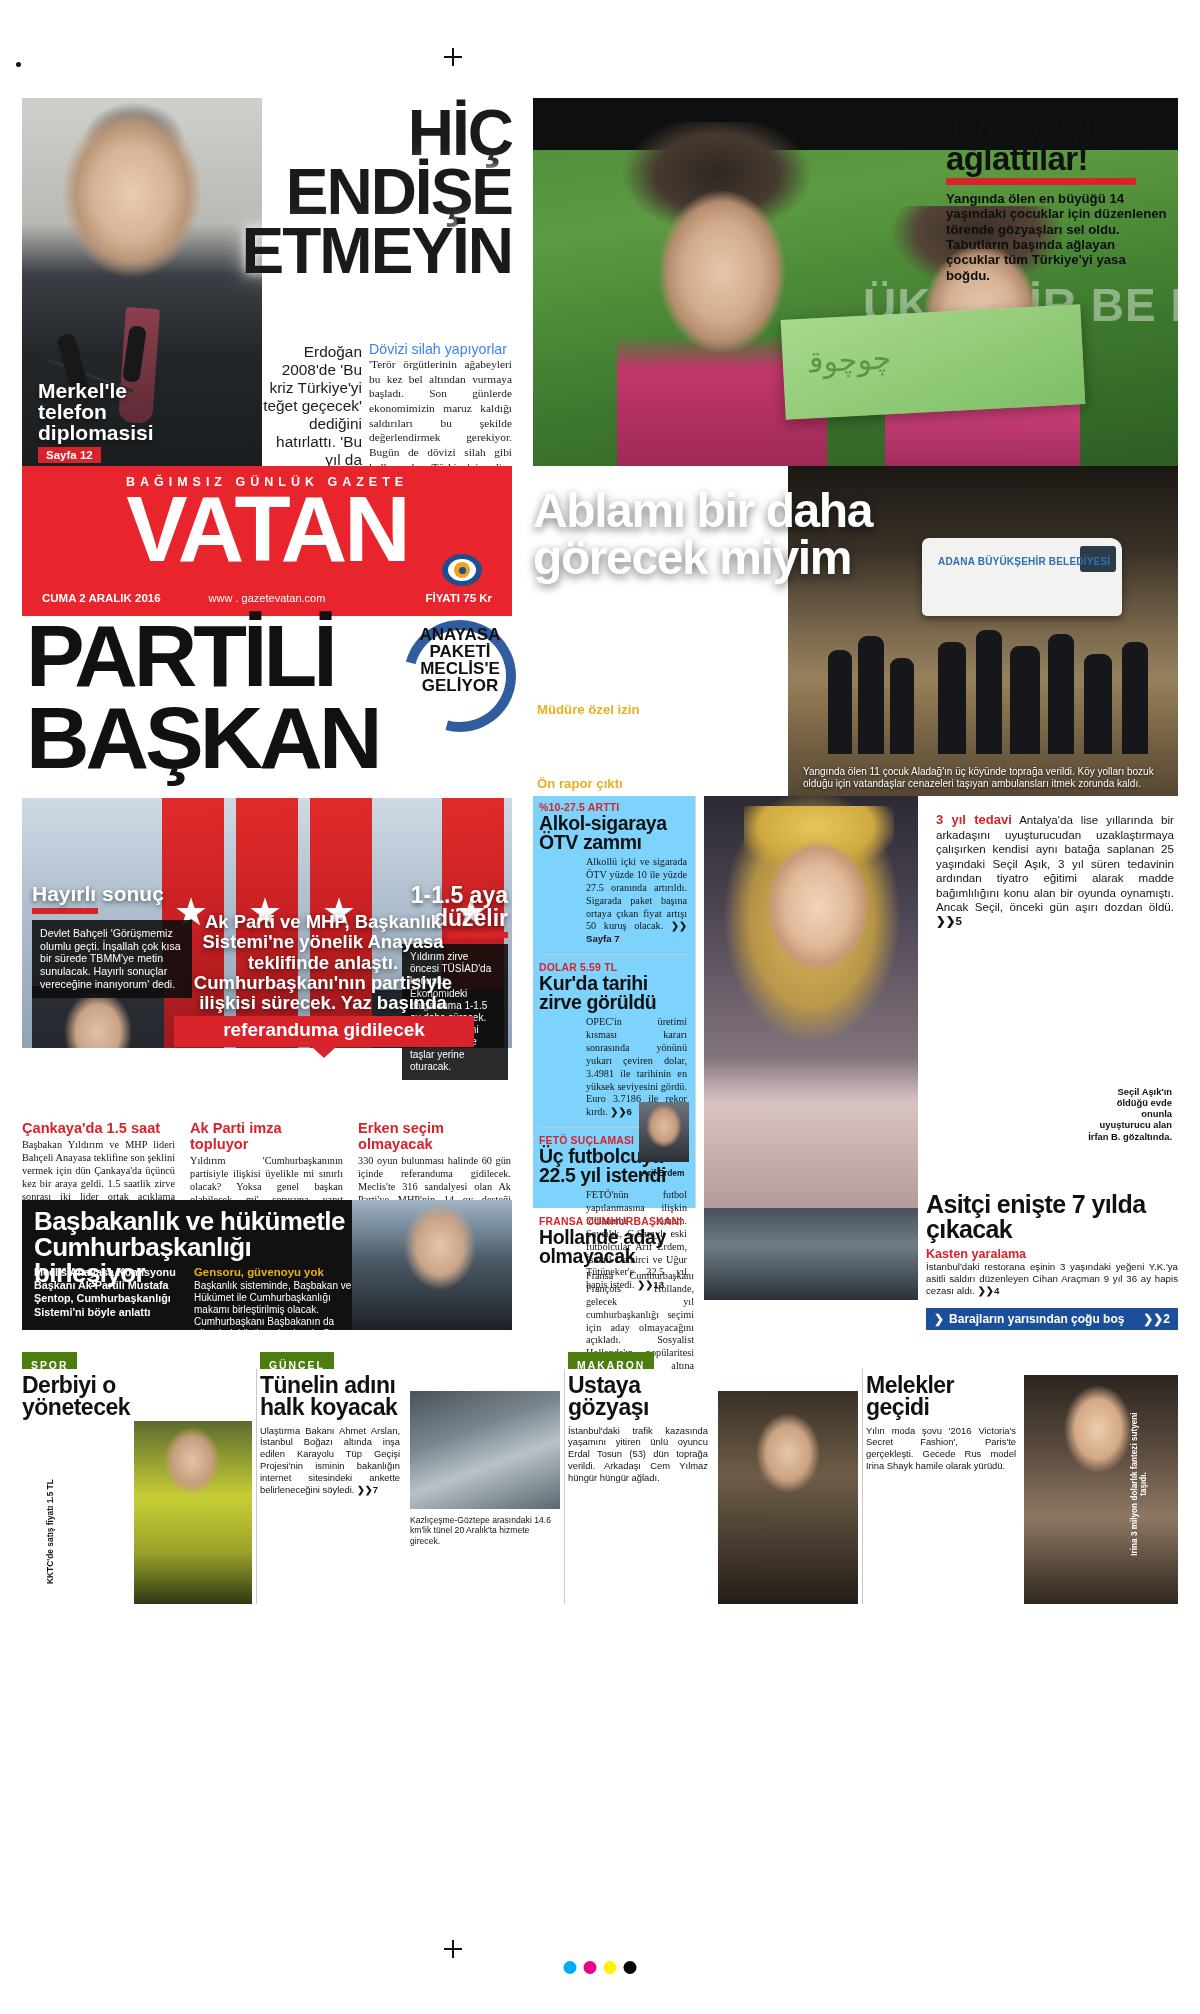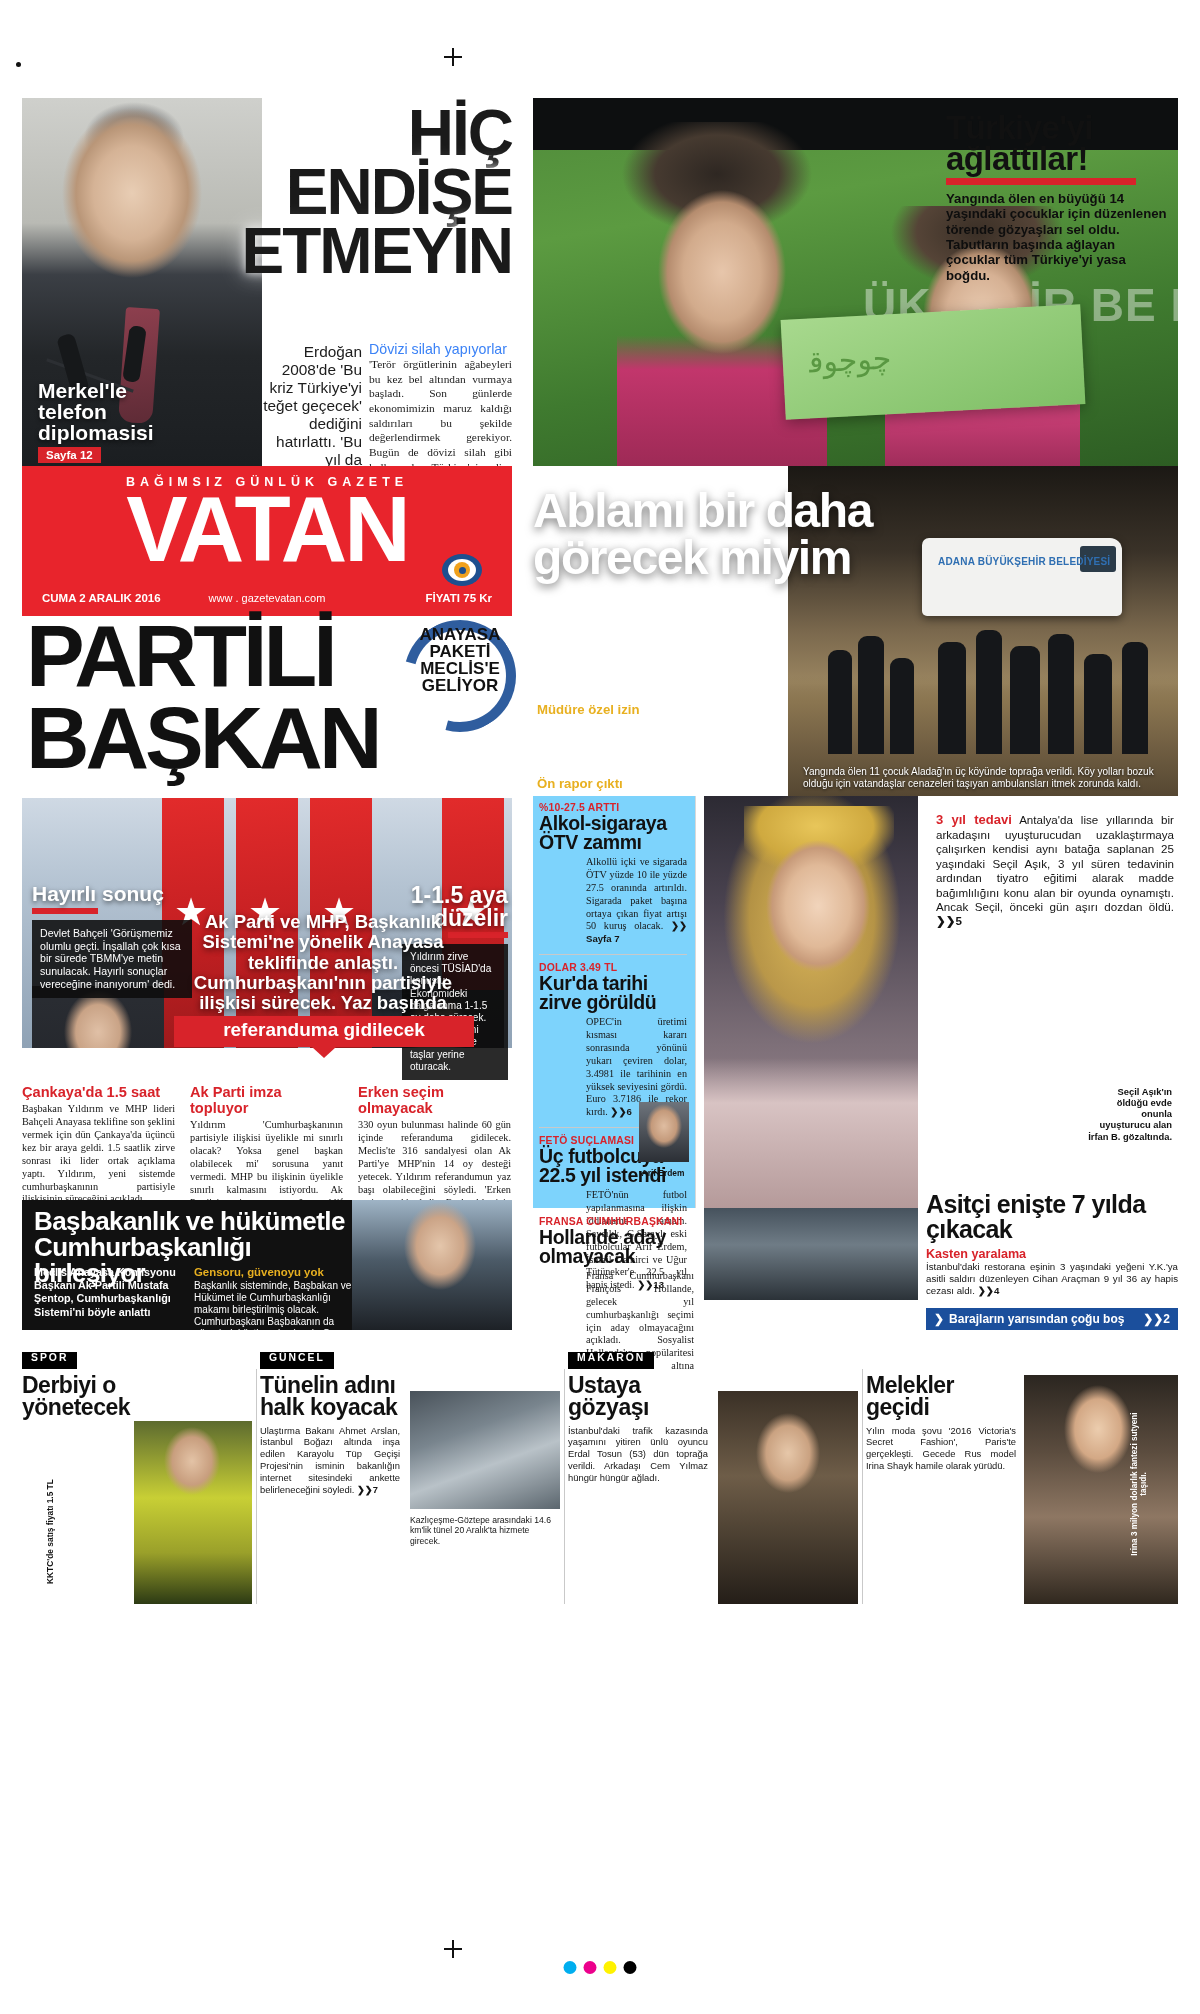--- a/index.html
+++ b/index.html
@@ -155,21 +155,21 @@
   .pb-ov-right .bx { background:rgba(12,12,12,.88); padding:7px 8px; font-size:10px; line-height:1.22; text-align:left;}
 
   .pb-center { position:absolute; left:170px; top:296px; width:262px; color:#fff; text-align:center;
      font-size:18.5px; font-weight:800; line-height:1.1; text-shadow:0 2px 6px rgba(0,0,0,.65); }
   .pb-ribbon { position:absolute; left:152px; top:400px; width:300px; background:#d8232a; color:#fff;
      font-size:19px; font-weight:800; text-align:center; padding:3px 0 6px; }
   .pb-ribbon:after { content:""; position:absolute; left:50%; bottom:-11px; margin-left:-12px;
      border-left:12px solid transparent; border-right:12px solid transparent; border-top:11px solid #d8232a; }
 
   
-  #threecol { position:absolute; left:22px; top:1084px; width:490px; height:105px; }
+  #threecol { position:absolute; left:22px; top:1120px; width:490px; height:105px; }
   #threecol .c { position:absolute; top:0; width:153px; }
   #threecol .c h4 { color:#d8232a; font-size:14.6px; font-weight:800; margin-bottom:3px; }
   #threecol .c p { font-family:"Liberation Serif", serif; font-size:10.3px; line-height:1.255;
      text-align:justify; color:#141414; }
   #threecol .c p b { font-family:"Liberation Sans",sans-serif; }
 
   
   #bsk { position:absolute; left:22px; top:1200px; width:490px; height:130px; background:#111; overflow:hidden; }
   #bsk-photo { position:absolute; right:0; top:0; width:160px; height:130px;
      background:radial-gradient(ellipse 36px 44px at 88px 46px,#e4c6ab 0%,#cba487 65%,transparent 100%),
@@ -222,22 +222,22 @@
   #rm-asitciphoto { position:absolute; left:171px; top:412px; width:214px; height:92px;
      background:linear-gradient(180deg,#46525d 0%, #6f7c86 40%, #2b3238 100%); }
 
   #rm-bar { position:absolute; left:393px; top:512px; width:252px; height:22px; background:#1b4f9c; color:#fff;
      font-size:12px; font-weight:800; display:flex; align-items:center; padding:0 8px; gap:5px; }
 
   #fransa { position:absolute; left:0px; top:420px; width:163px; }
 
   
   #bottom { position:absolute; left:22px; top:1352px; width:1156px; height:252px; }
-  .sec-tab { position:absolute; top:0; height:17px; background:#000000; color:#fff; font-size:10.4px;
-     font-weight:700; letter-spacing:2px; padding:0 9px 0; }
+  .sec-tab { position:absolute; top:0; height:17px; background:#4d7c0f; color:#fff; font-size:10.4px;
+     font-weight:700; letter-spacing:2px; padding:8px 9px 0; }
   .bpanel { position:absolute; top:17px; height:235px; background:#fff; }
   .bsep { position:absolute; top:17px; width:1px; height:235px; background:#c9c9c9; }
 
   #bs1 { left:0; width:230px; }
   #bs2 { left:238px; width:300px; }
   #bs3 { left:546px; width:290px; }
   #bs4 { left:844px; width:312px; }
 
   .bh { font-size:23px; font-weight:800; line-height:0.97; color:#111; letter-spacing:-.5px; padding-top:5px;}
   .bp { font-size:9.4px; line-height:1.26; color:#141414; text-align:justify; margin-top:6px; }
@@ -436,21 +436,21 @@
       <div>
         <div class="kick">%10-27.5 ARTTI</div>
         <div class="rh">Alkol-sigaraya ÖTV zammı</div>
         <div class="rb">
           <span>Alkollü içki ve sigarada ÖTV yüzde 10 ile yüzde 27.5 oranında artırıldı. Sigarada paket başına ortaya çıkan fiyat artışı 50 kuruş olacak.</span>
           <b>❯❯Sayfa 7</b>
         </div>
       </div>
       <div class="rsep"></div>
       <div>
-        <div class="kick">DOLAR 3.49 TL</div>
+        <div class="kick">DOLAR 5.59 TL</div>
         <div class="rh">Kur'da tarihi zirve görüldü</div>
         <div class="rb">
           <span>OPEC'in üretimi kısması kararı sonrasında yönünü yukarı çeviren dolar, 3.4981 ile tarihinin en yüksek seviyesini gördü. Euro 3.7186 ile rekor kırdı.</span>
           <b>❯❯6</b>
         </div>
       </div>
       <div class="rsep"></div>
       <div>
         <div class="kick">FETÖ SUÇLAMASI</div>
         <div class="rh">Üç futbolcuya 22.5 yıl istendi</div>

